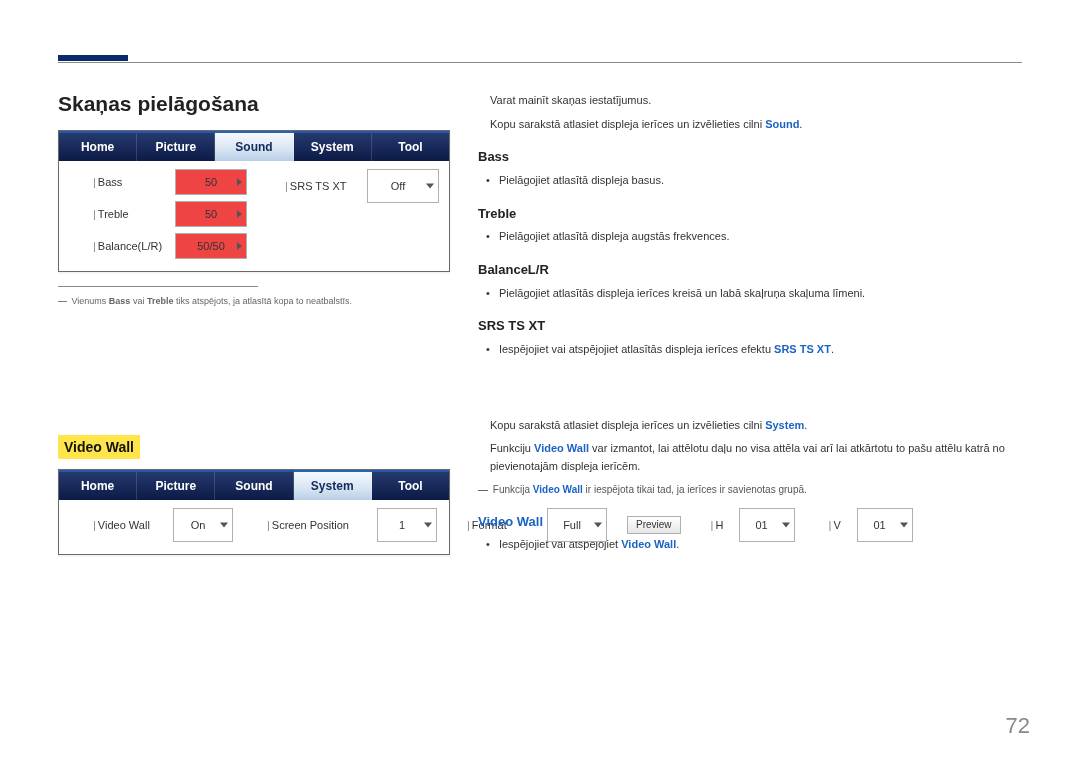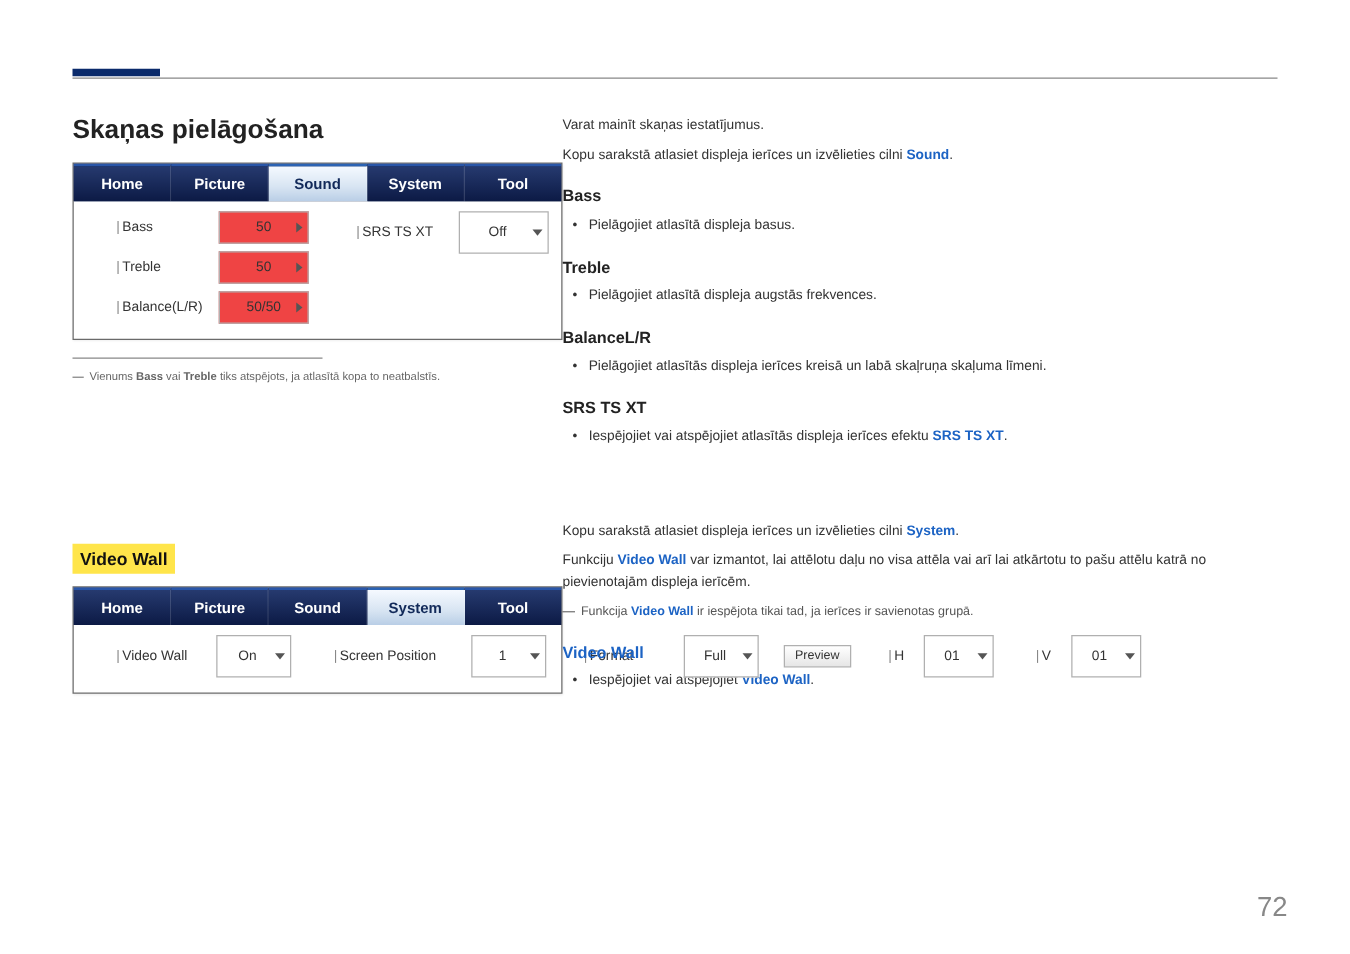--- a/index.html
+++ b/index.html
@@ -31,20 +31,21 @@
     width: 70px;
     height: 6px;
     background: #0a2a6b;
   }
   .content {
     position: absolute;
     top: 92px;
     left: 58px;
     right: 58px;
     display: flex;
+    gap: 28px;
   }
   .leftcol {
     width: 392px;
   }
   .rightcol {
     flex: 1;
     font-size: 11px;
     color: #333;
     line-height: 1.6;
   }
@@ -178,21 +179,21 @@
   .footnote .dash { color: #333; margin-right: 2px; }
   .highlight-heading {
     display: inline-block;
     background: #ffe54a;
     color: #111;
     font-size: 14px;
     font-weight: bold;
     padding: 4px 6px;
     margin: 6px 0 10px 0;
   }
-  .rightcol p { margin: 0 0 6px 0; font-size: 11px; }
+  .rightcol p { margin: 0 0 6px 12px; font-size: 11px; }
   .rightcol .blue { color: #1c63c4; font-weight: bold; }
   .subh {
     font-size: 13px;
     font-weight: bold;
     color: #222;
     margin: 14px 0 4px 0;
   }
   .subh.blue { color: #1c63c4; }
   ul.bul {
     list-style: none;

